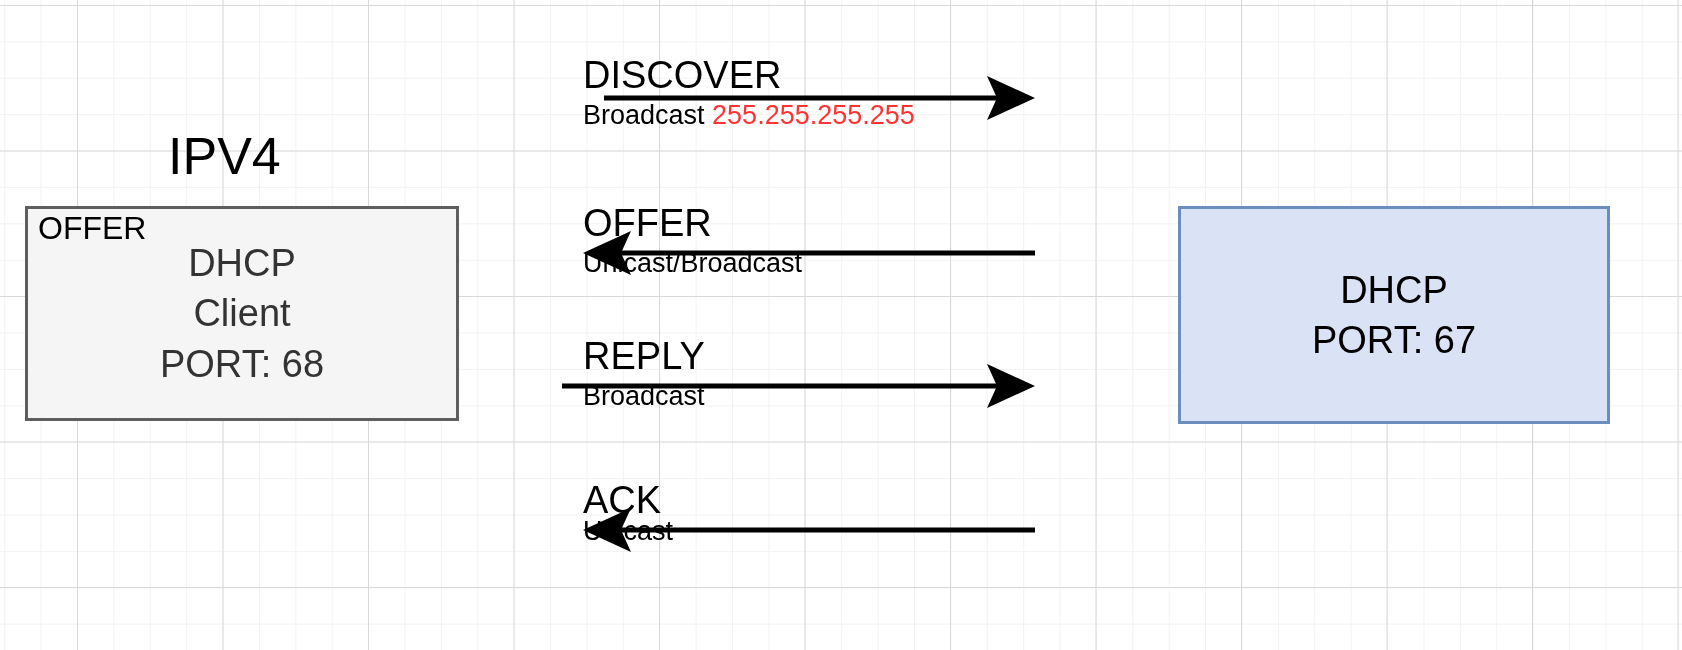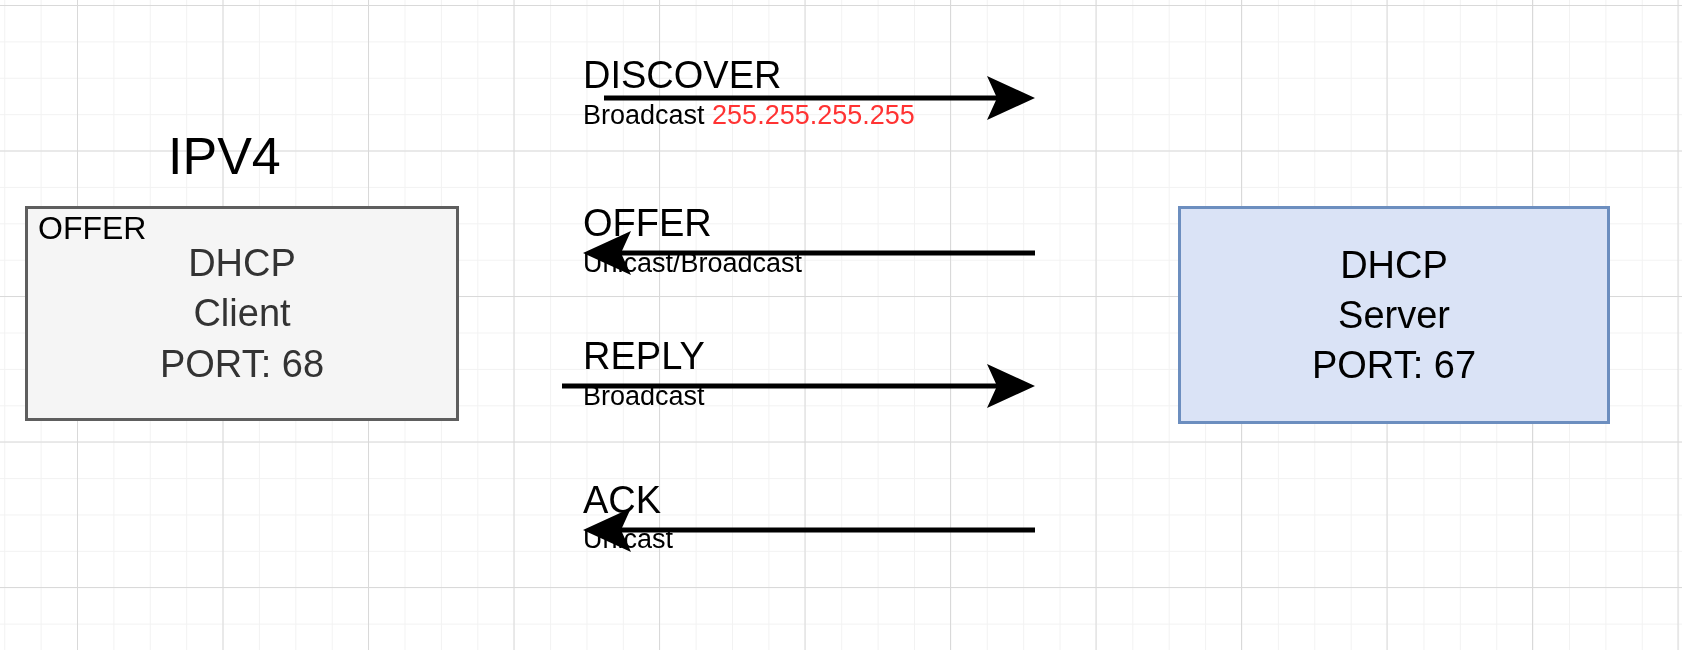--- a/index.html
+++ b/index.html
@@ -145,21 +145,20 @@
 
   <div id="client-box" class="node">
     <span id="duid-tag">OFFER</span>
     <span class="node-line">DHCP</span>
     <span class="node-line">Client</span>
     <span class="node-line">PORT: 68</span>
   </div>
 
   <div id="server-box" class="node">
     <span class="node-line">DHCP</span>
-    <span class="node-line">Server</span>
     <span class="node-line">PORT: 67</span>
   </div>
 
   <div class="flow" id="flow-discover">
     <svg width="452" height="96" viewBox="0 0 452 96" aria-hidden="true">
       <line x1="21" y1="42" x2="418" y2="42" stroke="#000000" stroke-width="5"></line>
       <polygon points="452,42 404,20 414,42 404,64" fill="#000000"></polygon>
     </svg>
     <div class="flow-title">DISCOVER</div>
     <div class="flow-sub">
@@ -184,16 +183,16 @@
     <div class="flow-title">REPLY</div>
     <div class="flow-sub">Broadcast</div>
   </div>
 
   <div class="flow" id="flow-ack">
     <svg width="452" height="96" viewBox="0 0 452 96" aria-hidden="true">
       <line x1="34" y1="66" x2="452" y2="66" stroke="#000000" stroke-width="5"></line>
       <polygon points="0,66 48,44 38,66 48,88" fill="#000000"></polygon>
     </svg>
     <div class="flow-title" style="top:17px">ACK</div>
-    <div class="flow-sub" style="top:62px">Unicast</div>
+    <div class="flow-sub" style="top:54px">Unicast</div>
   </div>
 
 </div>
 
 </body></html>

